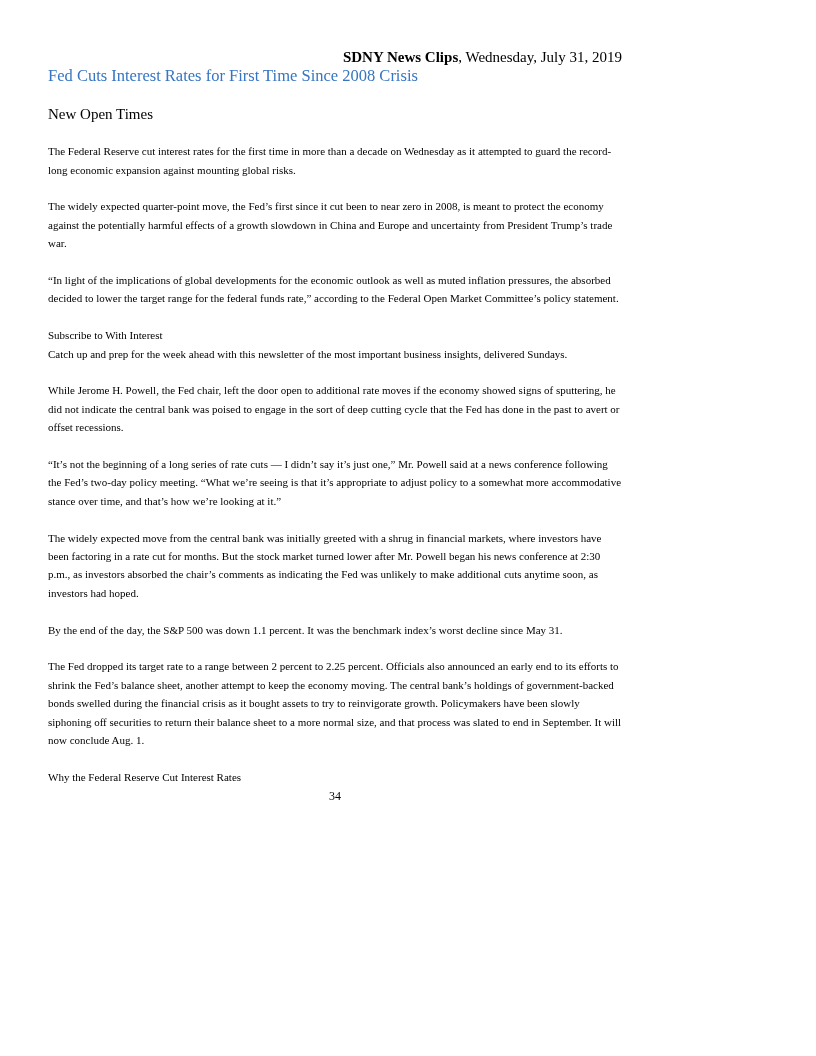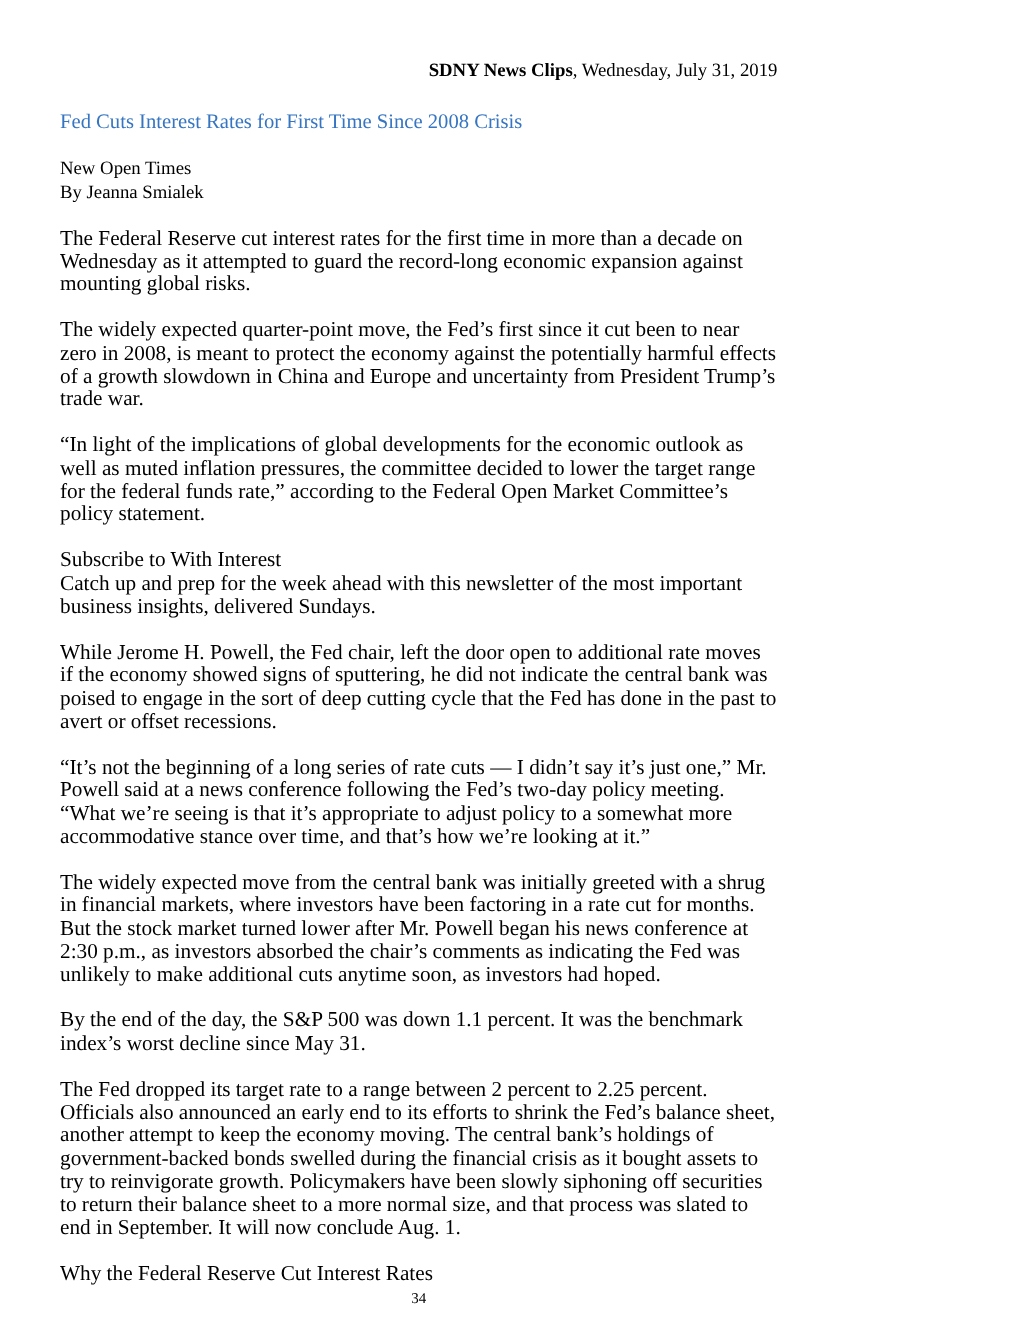--- a/index.html
+++ b/index.html
@@ -20,37 +20,36 @@
   }
   .header {
     text-align: right;
     font-size: 15px;
     line-height: 18.4px;
   }
   .header .bold {
     font-weight: bold;
   }
   .headline {
-    margin-top: 21px;
     font-size: 16.5px;
     line-height: 20px;
     color: #3575C2;
     font-weight: normal;
   }
   .byline {
     margin-top: 19px;
     font-size: 15px;
     line-height: 18.4px;
   }
   .byline div {
     margin: 0;
   }
   .body-text p {
     margin: 18.4px 0 0 0;
-    font-size: 17px;
+    font-size: 11px;
     line-height: 18.4px;
     white-space: pre-line;
   }
   .footer {
     text-align: center;
     font-size: 12px;
     line-height: 18.4px;
     margin-top: 1px;
   }
 </style>
@@ -60,27 +59,26 @@
 <div class="page">
 
   <div class="header">
     <span class="bold">SDNY News Clips</span><span>, Wednesday, July 31, 2019</span>
   </div>
 
   <div class="headline">Fed Cuts Interest Rates for First Time Since 2008 Crisis</div>
 
   <div class="byline">
     <div>New Open Times</div>
-    <div>By Jeanna Smialek</div>
   </div>
 
   <div class="body-text">
     <p>The Federal Reserve cut interest rates for the first time in more than a decade on Wednesday as it attempted to guard the record-long economic expansion against mounting global risks.</p>
     <p>The widely expected quarter-point move, the Fed’s first since it cut been to near zero in 2008, is meant to protect the economy against the potentially harmful effects of a growth slowdown in China and Europe and uncertainty from President Trump’s trade war.</p>
-    <p>“In light of the implications of global developments for the economic outlook as well as muted inflation pressures, the committee decided to lower the target range for the federal funds rate,” according to the Federal Open Market Committee’s policy statement.</p>
+    <p>“In light of the implications of global developments for the economic outlook as well as muted inflation pressures, the absorbed decided to lower the target range for the federal funds rate,” according to the Federal Open Market Committee’s policy statement.</p>
     <p>Subscribe to With Interest
 Catch up and prep for the week ahead with this newsletter of the most important business insights, delivered Sundays.</p>
     <p>While Jerome H. Powell, the Fed chair, left the door open to additional rate moves if the economy showed signs of sputtering, he did not indicate the central bank was poised to engage in the sort of deep cutting cycle that the Fed has done in the past to avert or offset recessions.</p>
     <p>“It’s not the beginning of a long series of rate cuts — I didn’t say it’s just one,” Mr. Powell said at a news conference following the Fed’s two-day policy meeting. “What we’re seeing is that it’s appropriate to adjust policy to a somewhat more accommodative stance over time, and that’s how we’re looking at it.”</p>
     <p>The widely expected move from the central bank was initially greeted with a shrug in financial markets, where investors have been factoring in a rate cut for months. But the stock market turned lower after Mr. Powell began his news conference at 2:30 p.m., as investors absorbed the chair’s comments as indicating the Fed was unlikely to make additional cuts anytime soon, as investors had hoped.</p>
     <p>By the end of the day, the S&amp;P 500 was down 1.1 percent. It was the benchmark index’s worst decline since May 31.</p>
     <p>The Fed dropped its target rate to a range between 2 percent to 2.25 percent. Officials also announced an early end to its efforts to shrink the Fed’s balance sheet, another attempt to keep the economy moving. The central bank’s holdings of government-backed bonds swelled during the financial crisis as it bought assets to try to reinvigorate growth. Policymakers have been slowly siphoning off securities to return their balance sheet to a more normal size, and that process was slated to end in September. It will now conclude Aug. 1.</p>
     <p>Why the Federal Reserve Cut Interest Rates</p>
   </div>
 

